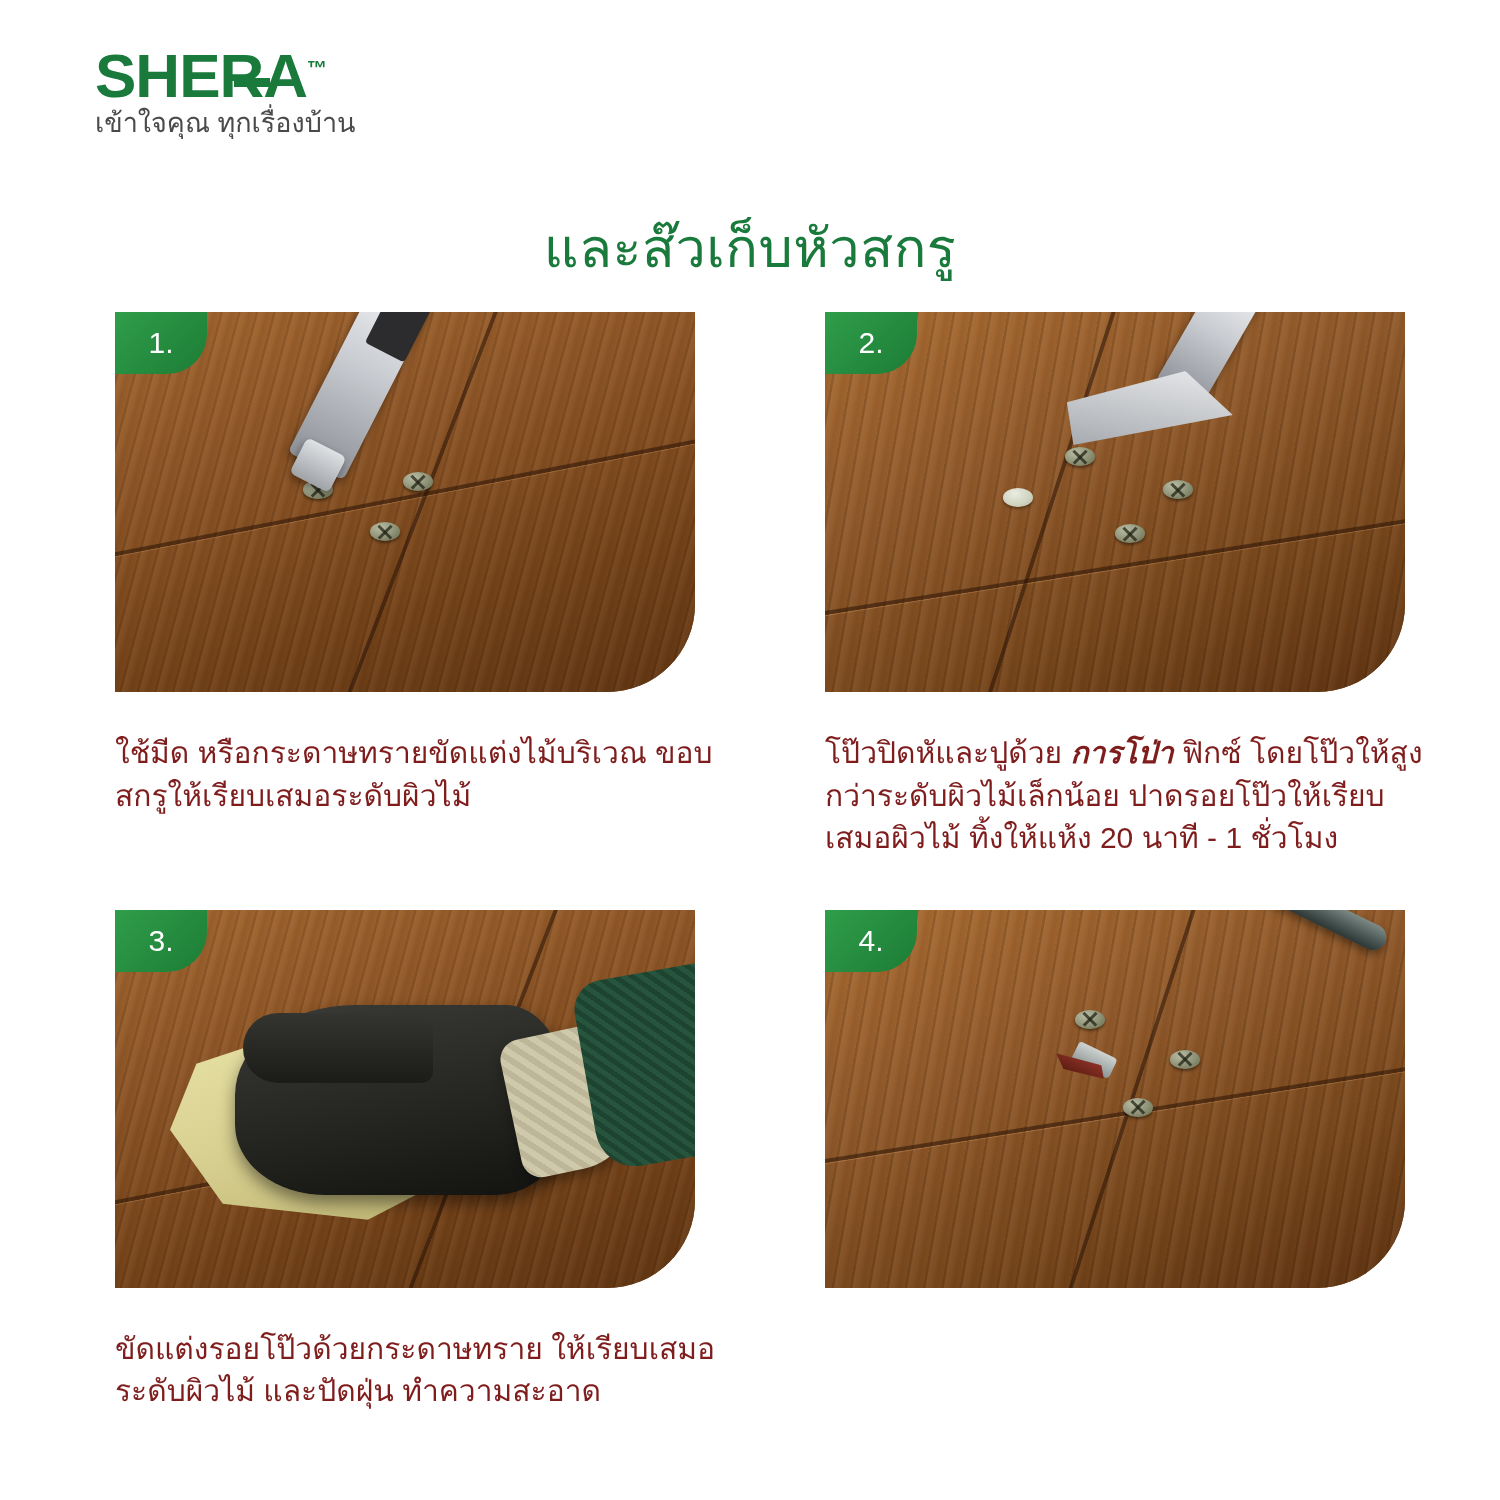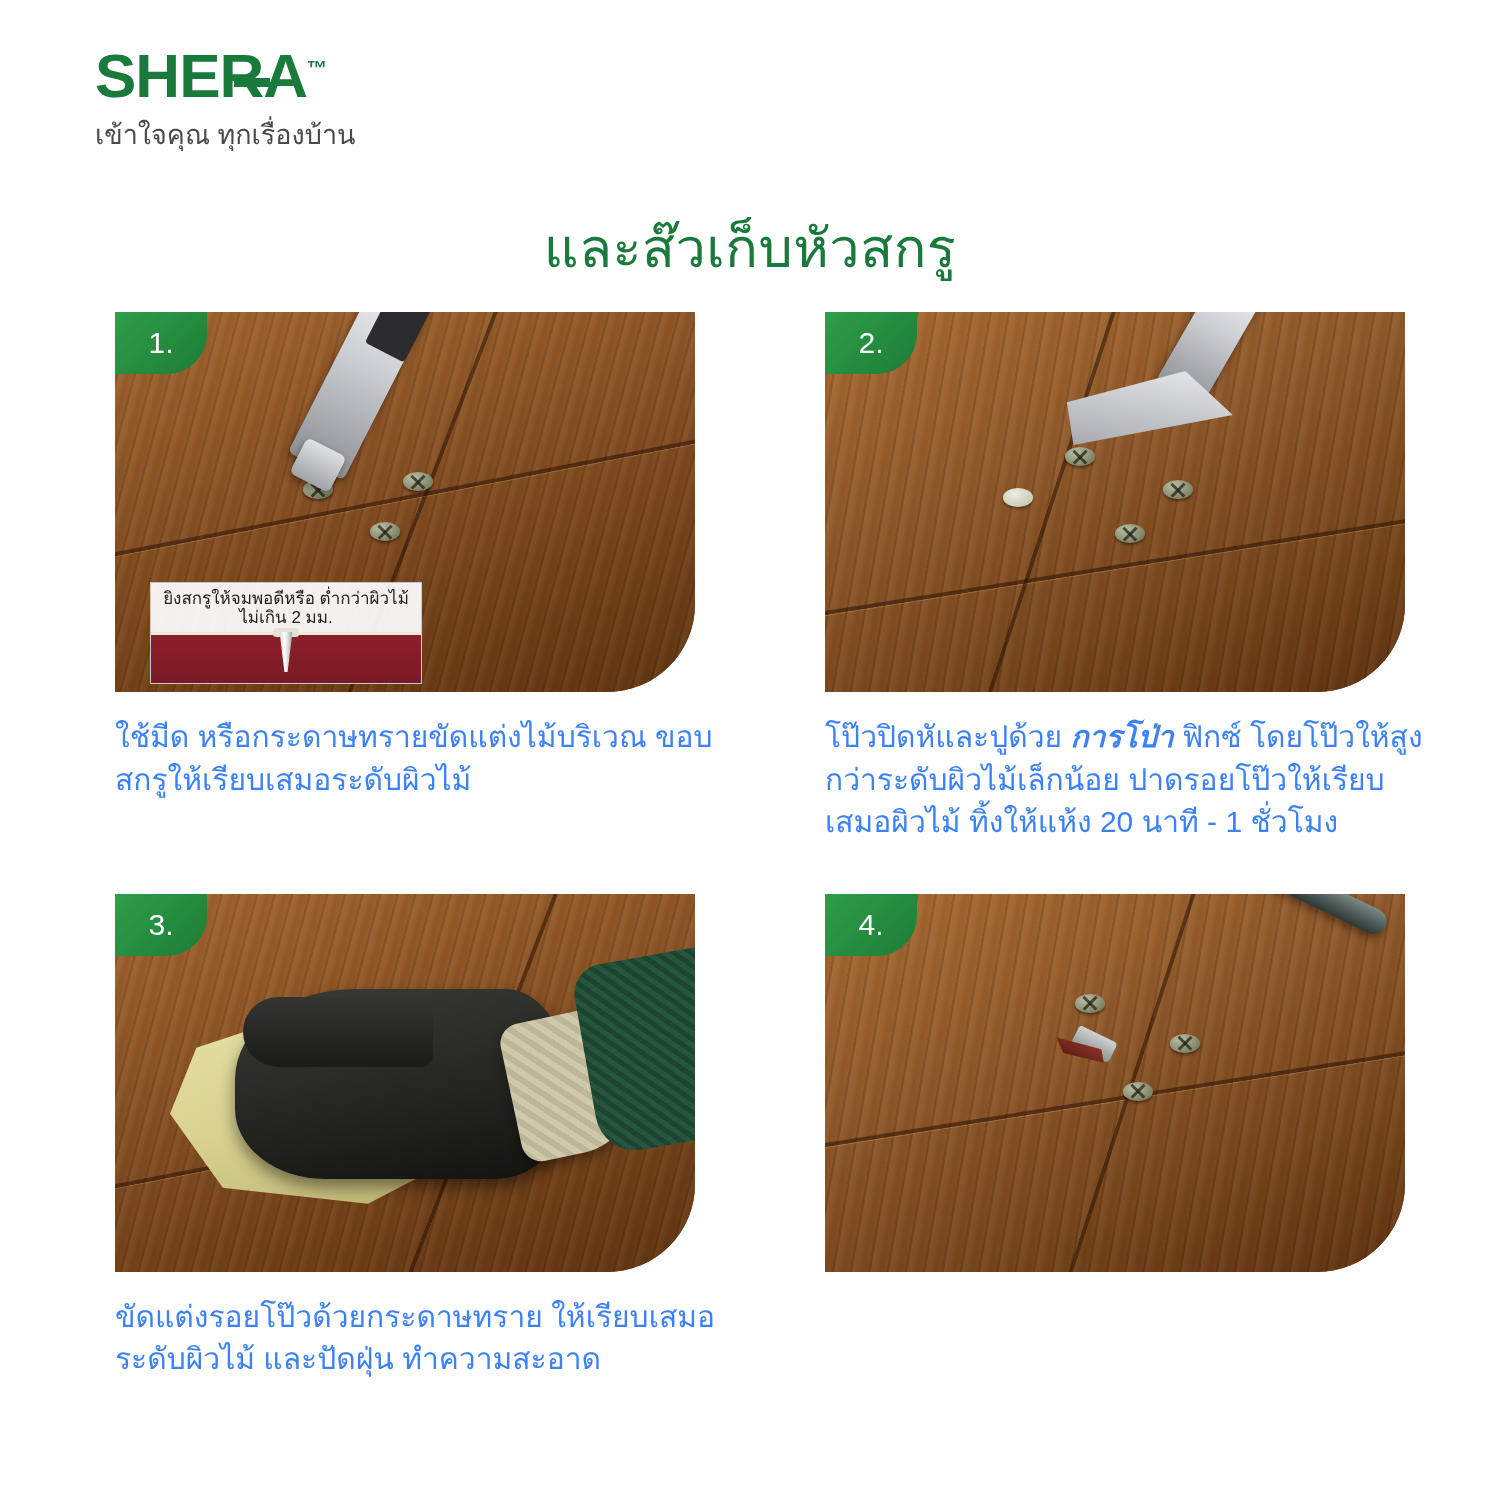--- a/index.html
+++ b/index.html
@@ -41,21 +41,20 @@
     height: 9px;
     background: #1a7a3c;
   }
   .brand-tm {
     font-size: 20px;
     vertical-align: super;
     font-weight: bold;
     color: #1a7a3c;
   }
   .brand-tagline {
-    margin-top: 12px;
     font-size: 27px;
     color: #4a4a4a;
     line-height: 1.2;
   }
 
   
   .page-title {
     position: absolute;
     top: 205px;
     left: 0;
@@ -231,24 +230,24 @@
     top: -7px;
     transform: translateX(-50%);
     width: 26px;
     height: 9px;
     background: #e3e3dc;
     border-radius: 3px;
   }
 
   
   .caption {
-    margin-top: 24px;
+    margin-top: 40px;
     font-size: 30px;
     line-height: 1.42;
-    color: #3b82f6;
+    color: #7f1d1d;
     width: 600px;
   }
   .caption b { font-weight: bold; font-style: italic; }
 
   
   .rag {
     position: absolute;
     left: 55px;
     top: 110px;
     width: 330px;
@@ -356,27 +355,20 @@
       <div class="screw" style="left:188px; top:168px;"></div>
       <div class="screw" style="left:288px; top:160px;"></div>
       <div class="screw" style="left:255px; top:210px;"></div>
 
       <div class="knife-handle" style="left:215px; top:-35px; width:62px; height:200px; transform:rotate(27deg);"></div>
       <div class="knife-dark" style="left:262px; top:-20px; width:44px; height:64px; transform:rotate(27deg);"></div>
       <div class="knife-handle" style="left:181px; top:133px; width:44px; height:40px; transform:rotate(27deg); background:linear-gradient(180deg,#dfe1e4,#9fa3a8);"></div>
 
       <div class="badge">1.</div>
 
-      <div class="callout">
-        <div class="callout-text">ยิงสกรูให้จมพอดีหรือ ต่ำกว่าผิวไม้ไม่เกิน 2 มม.</div>
-        <div class="callout-img">
-          <div class="nail-head"></div>
-          <div class="nail"></div>
-        </div>
-      </div>
     </div>
     <div class="caption">ใช้มีด หรือกระดาษทรายขัดแต่งไม้บริเวณ ขอบสกรูให้เรียบเสมอระดับผิวไม้</div>
   </div>
 
   <div class="step step-2">
     <div class="photo">
       <div class="wood angle-b"></div>
       <div class="seam h2"></div>
       <div class="seam v2"></div>
 

